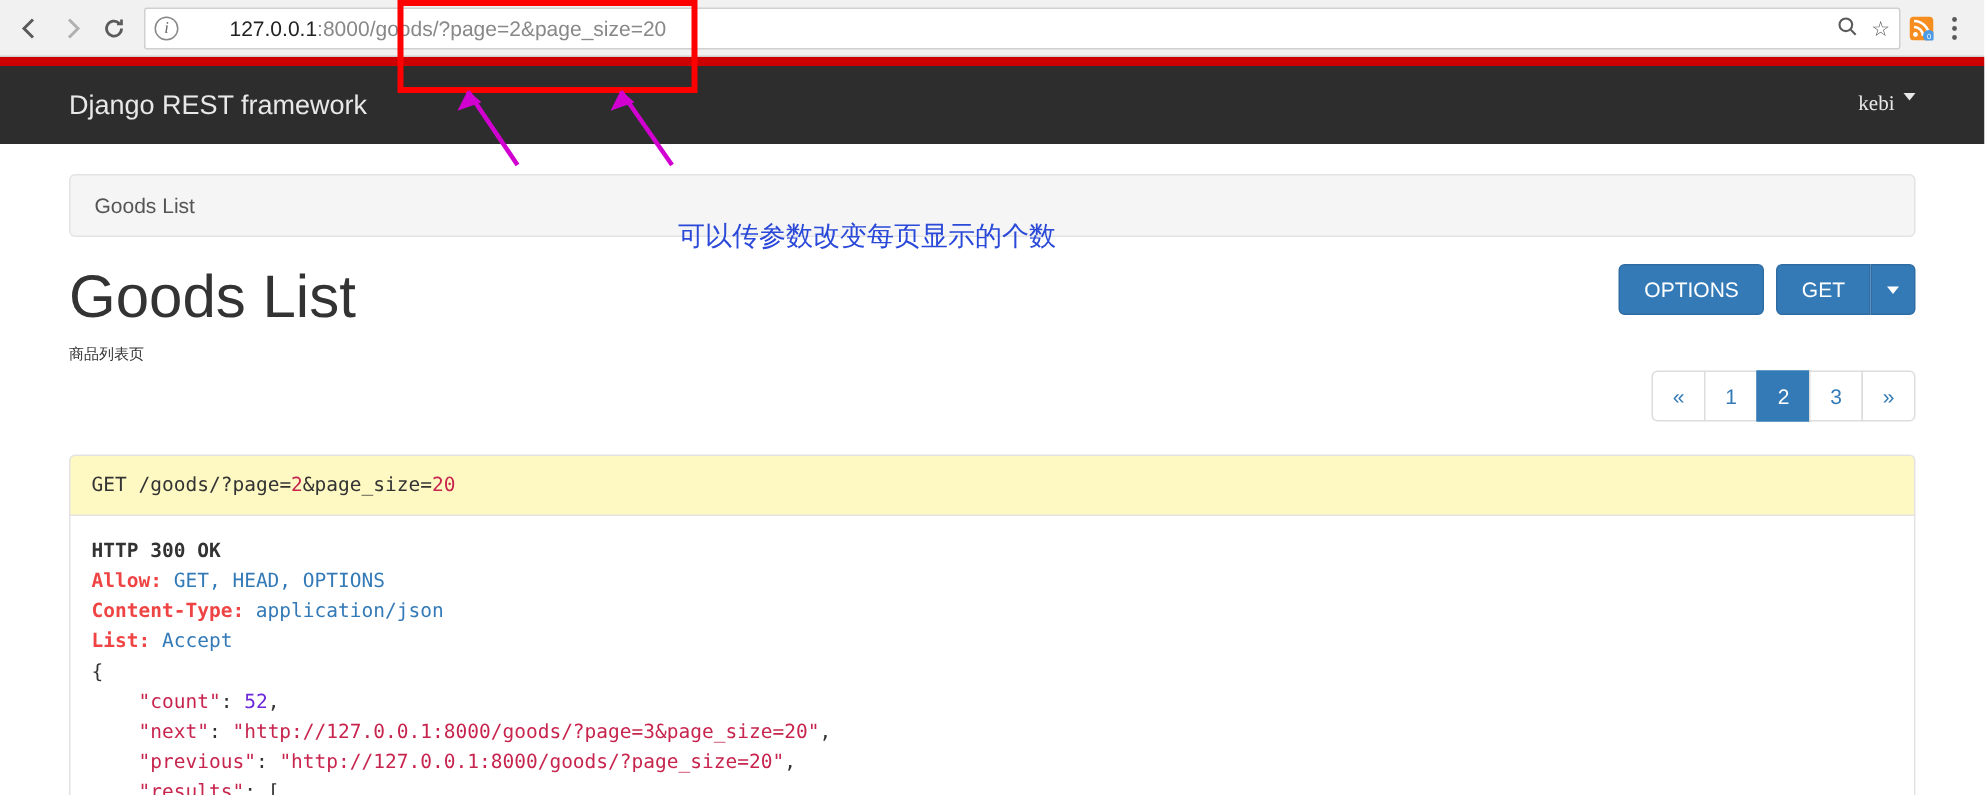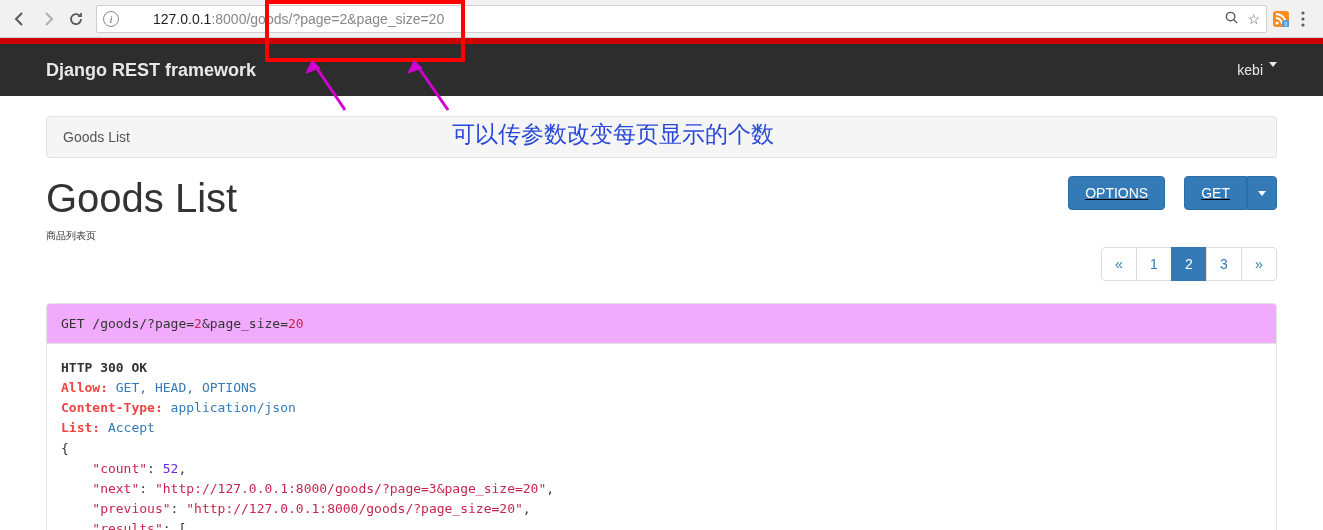--- a/index.html
+++ b/index.html
@@ -19,46 +19,46 @@
 .menu-btn { width:28px; display:flex; align-items:center; justify-content:center; color:#5a5a5a; }
 
 
 .annot { position: absolute; pointer-events: none; }
 .redbox { left: 265px; top: 0px; width: 200px; height: 62px; border: 4px solid #ff0000; }
 .arrow { stroke: #d100d1; fill: #d100d1; }
 
 
 .red-strip { height: 6px; background: #cc0000; }
 .drf-nav { height: 52px; background: #2d2d2d; color: #e8e8e8; display: flex; align-items: center; padding: 0 46px; font-size: 18px; justify-content: space-between; }
-.drf-brand { font-weight: 700; }
-.drf-user { display:flex; align-items:flex-start; gap:6px; font-size:14px; cursor:pointer; }
+.drf-brand { font-weight: 400; }
+.drf-user { display:flex; align-items:flex-start; gap:6px; font-size:14px; cursor:pointer;font-family:Liberation Serif, serif; }
 .drf-user .caret { width:0;height:0;border-left:4px solid transparent;border-right:4px solid transparent;border-top:5px solid #e8e8e8; }
 
 .page-wrap { padding: 0 46px; }
 .breadcrumb { background: #f5f5f5; border: 1px solid #e3e3e3; border-radius: 4px; padding: 12px 16px; font-size: 14px; color: #555; margin-top: 20px; position: relative; }
-.annot-text { color: #2a49d8; font-size: 23px; position: absolute; left: 405px; top: 2px; font-family: "Microsoft YaHei", sans-serif; }
+.annot-text { color: #2a49d8; font-size: 18px; position: absolute; left: 405px; top: 28px; font-family: "Microsoft YaHei", sans-serif; }
 
 .title-row { display:flex; align-items:flex-start; justify-content:space-between; margin-top: 18px; }
 h1.page-title { font-size: 40px; font-weight: 500; color: #333; }
-.btn-row { display:flex; gap:19px;text-decoration:underline; }
+.btn-row { display:flex; gap:8px; }
 .btn { background: #337ab7; color:#fff; border:1px solid #2e6da4; border-radius:4px; padding:8px 16px; font-size:14px; cursor:pointer; display:flex; align-items:center; }
 .btn.split-main { border-radius:4px 0 0 4px; }
 .btn.split-caret { border-radius:0 4px 4px 0; padding:8px 10px; border-left:1px solid #2e6da4; }
 .btn .caret { width:0;height:0;border-left:4px solid transparent;border-right:4px solid transparent;border-top:5px solid #fff; }
 
 .subtitle { font-size:10px; color:#333; margin-top:8px; font-family:"Microsoft YaHei",sans-serif; }
 
 .pager-row { display:flex; justify-content:flex-end; margin-top: 4px; }
 .pager { display:flex; }
 .pager a { display:flex; align-items:center; justify-content:center; min-width:36px; height:34px; border:1px solid #ddd; color:#337ab7; font-size:14px; text-decoration:none; margin-left:-1px; background:#fff; cursor:pointer; }
 .pager a.active { background:#337ab7; color:#fff; border-color:#337ab7; }
 .pager a:first-child { border-radius:4px 0 0 4px; }
 .pager a:last-child { border-radius:0 4px 4px 0; }
 
-.req-line { background:#f0abfc; border:1px solid #e3e3e3; border-radius:4px 4px 0 0; padding:12px 14px; font-family:Consolas,Menlo,monospace; font-size:13px; color:#333; margin-top:22px; }
+.req-line { background:#fef9c3; border:1px solid #e3e3e3; border-radius:4px 4px 0 0; padding:12px 14px; font-family:Consolas,Menlo,monospace; font-size:13px; color:#333; margin-top:22px; }
 .req-line .method { color:#333; }
 .req-line .path { color:#333; }
 .req-line .qk { color:#333; }
 .req-line .qe { color:#333; }
 .req-line .qv { color:#c7254e; }
 
 .resp-block { background:#fff; border:1px solid #e3e3e3; border-top:none; padding:14px; font-family:Consolas,Menlo,monospace; font-size:13px; line-height:1.55; color:#333; white-space:pre; overflow:hidden; }
 .resp-block .str { color:#c7254e; }
 .resp-block .key { color:#c7254e; }
 .resp-block .num { color:#6d28d9; }

